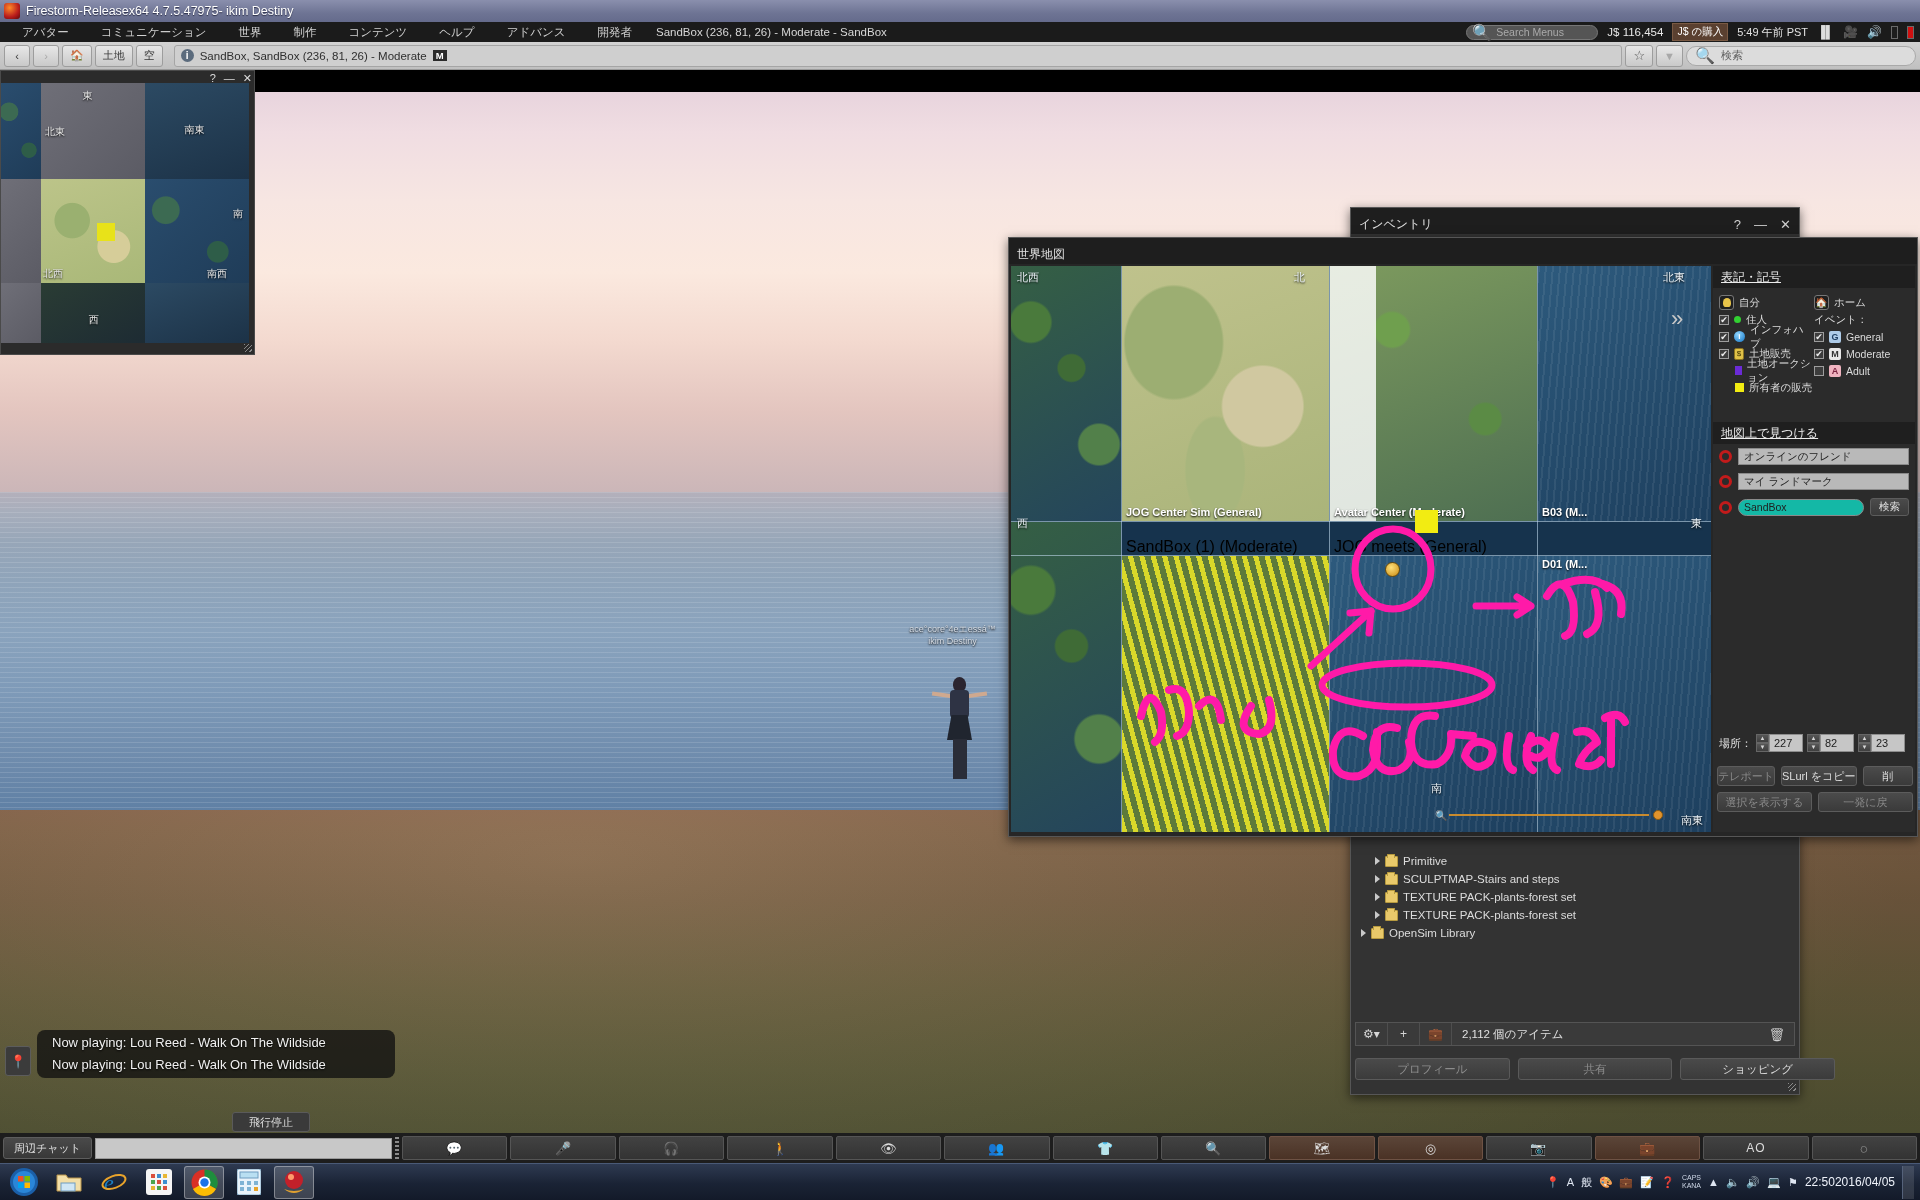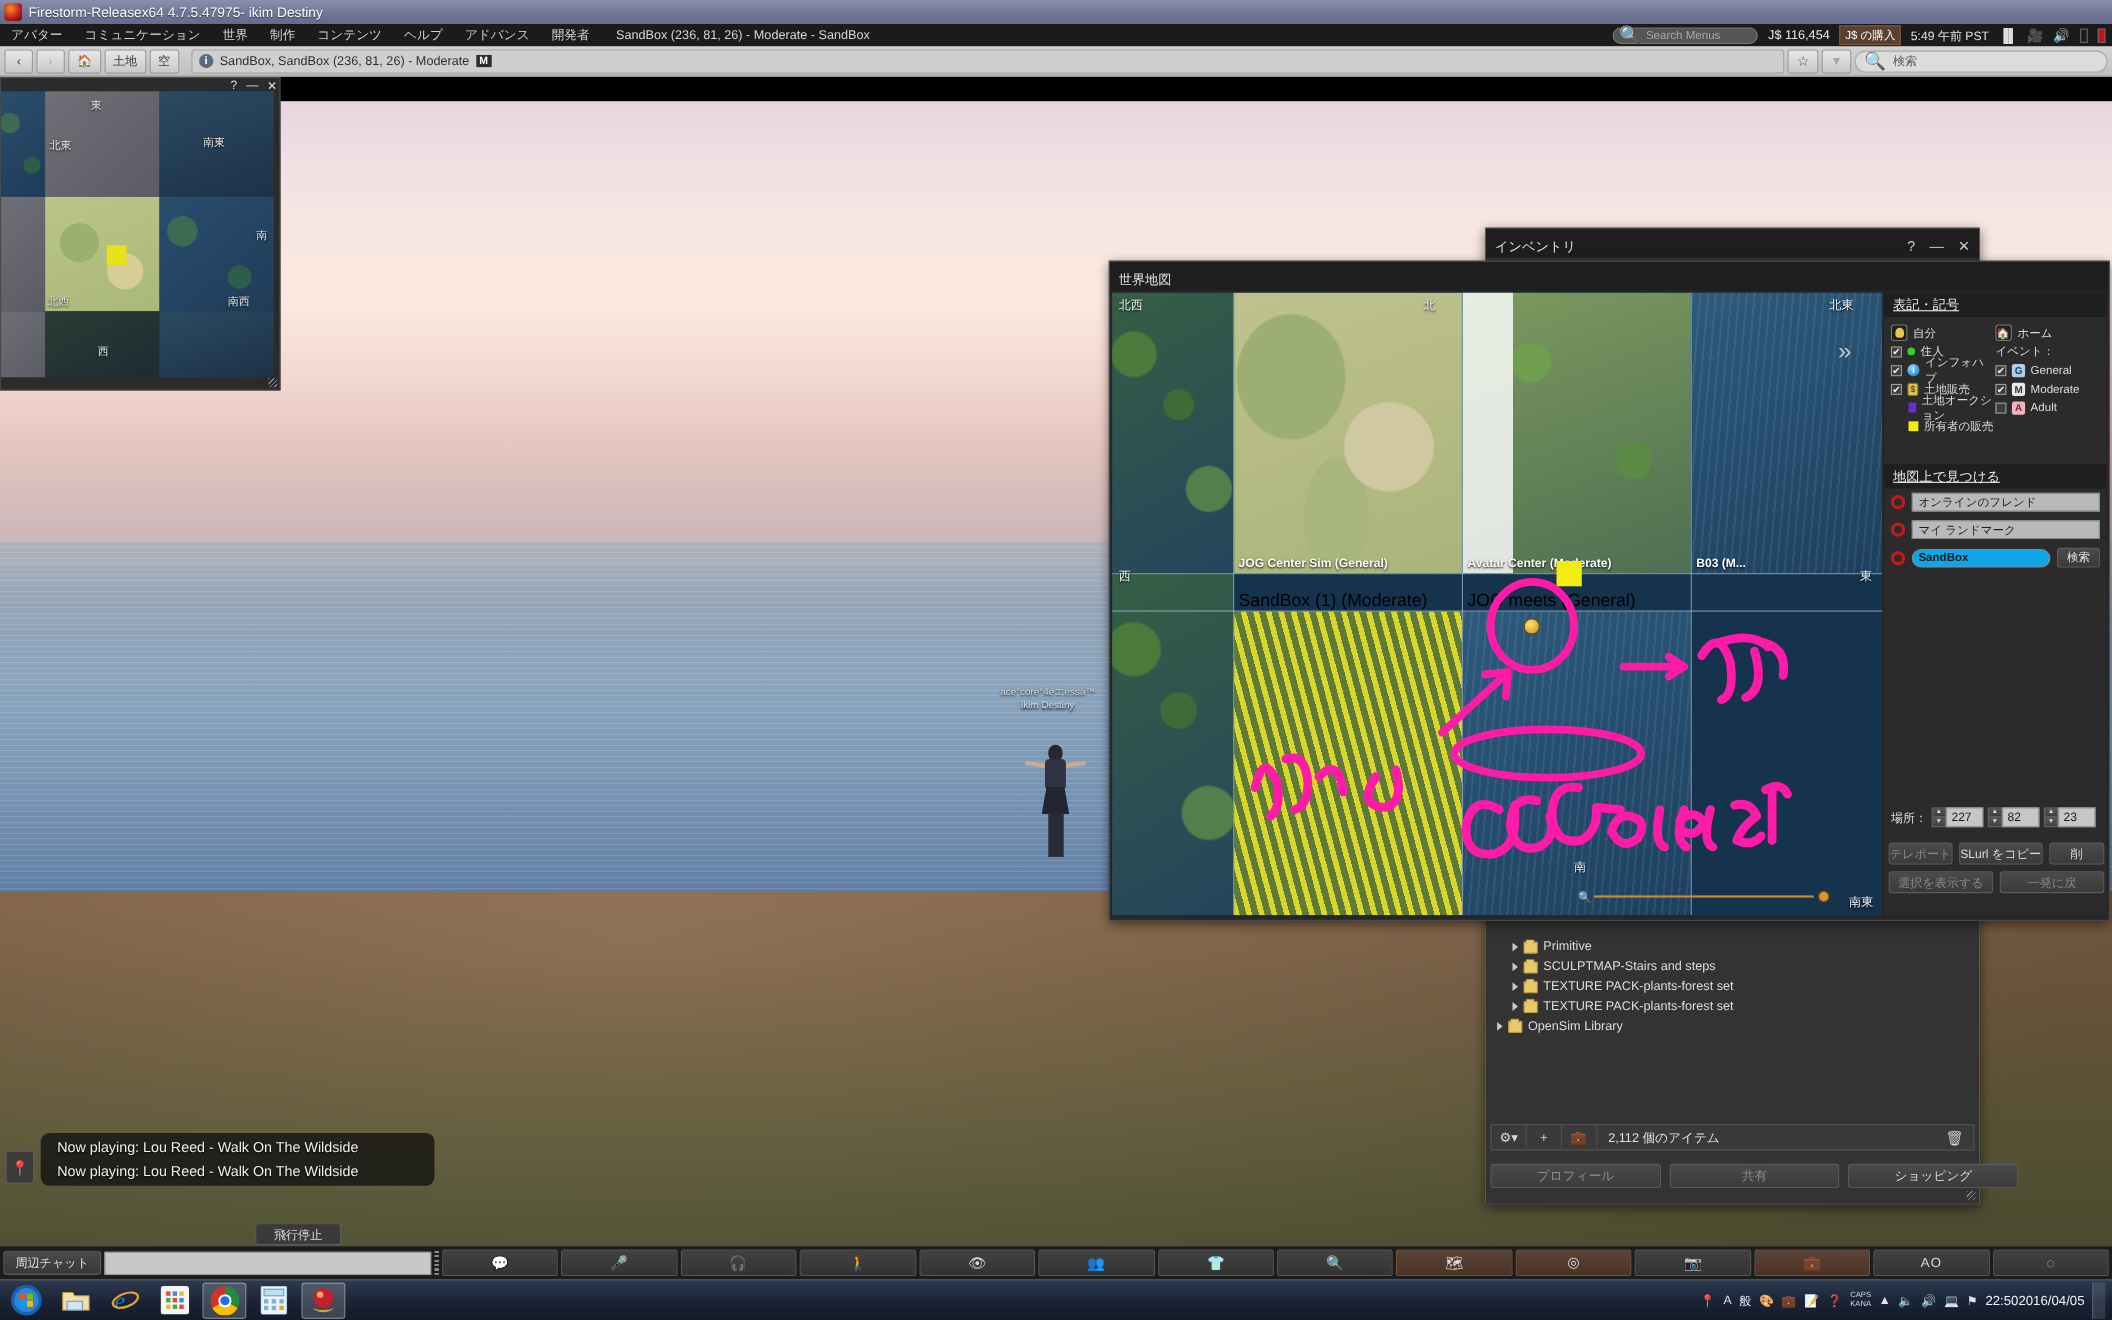--- a/index.html
+++ b/index.html
@@ -49,21 +49,21 @@
     background:linear-gradient(to bottom,#8a8fad,#6e7494 60%,#656b8c);
     display:flex; align-items:center; padding-left:4px; }
   #titlebar .ficon { width:16px;height:16px;border-radius:3px;
     background:radial-gradient(circle at 35% 30%,#ff8a2a,#b81b1b 60%,#5c0808);
     margin-right:6px; }
   #titlebar .ttext { color:#fff; font-size:12.5px; text-shadow:0 1px 1px #2a2d45; }
 
   
   #menubar { position:absolute; left:0; top:22px; width:1920px; height:20px;
     background:#1b1b1b; display:flex; align-items:center; }
-  #menubar .mi { color:#d2d2d2; font-size:11.5px; padding:0 10px; line-height:20px; white-space:nowrap;}
+  #menubar .mi { color:#d2d2d2; font-size:11.5px; padding:0 10px; line-height:20px; white-space:nowrap;margin-left:12px;}
   #menubar .loc { color:#d7d7d7; font-size:11.5px; padding-left:14px; white-space:nowrap;}
   #menubar .right { margin-left:auto; display:flex; align-items:center; gap:9px; padding-right:6px;}
   #searchmenus { width:132px; height:15px; border-radius:8px; background:#555;
      border:1px solid #777; display:flex; align-items:center; padding-left:5px; gap:4px;}
   #searchmenus .lbl{ color:#aaa; font-size:10.5px;}
   .tb-money{color:#e9e9e9;font-size:11.5px;}
   .tb-buy{background:#5a4030;color:#fff;font-size:10.5px;padding:1px 4px;border:1px solid #7a5a44;}
   .tb-time{color:#e2e2e2;font-size:11px;}
   .tb-glyph{color:#ddd;font-size:12px;}
   .tb-bar1{width:7px;height:13px;background:#1d1d1d;border:1px solid #6a6a6a;}
@@ -213,21 +213,21 @@
   .ico-info{width:11px;height:11px;border-radius:50%;background:radial-gradient(circle at 35% 30%,#8fd6ff,#1273c4);
     color:#fff;font-size:8px;display:flex;align-items:center;justify-content:center;font-weight:bold;}
   .ico-tag{width:10px;height:12px;background:#e0c148;border:1px solid #8a7320;border-radius:2px;
     color:#3a3000;font-size:8px;display:flex;align-items:center;justify-content:center;}
   .badge{width:12px;height:12px;font-size:9px;font-weight:bold;display:flex;align-items:center;
     justify-content:center;border-radius:2px;}
   .radio{width:13px;height:13px;border-radius:50%;border:3px solid #c21b1b;background:#2b2b2b;}
   .findrow{display:flex;align-items:center;gap:6px;padding:4px 6px;}
   .findinput{flex:1;height:17px;background:#b9b9b9;border:1px solid #8a8a8a;color:#1e1e1e;
     font-size:10.5px;display:flex;align-items:center;padding-left:5px;}
-  .findinput.round{border-radius:9px;background:#0ea5e9;font-weight:bold;}
+  .findinput.round{border-radius:9px;background:#14b8a6;}
   .findbtn{height:18px;padding:0 8px;background:linear-gradient(to bottom,#4b4b4b,#3a3a3a);
     border:1px solid #5c5c5c;border-radius:3px;color:#e0e0e0;font-size:10.5px;
     display:flex;align-items:center;}
   #wm-loc{position:absolute;left:0;bottom:76px;width:202px;height:26px;display:flex;align-items:center;
     gap:4px;padding-left:6px;}
   #wm-loc .lbl{color:#e0e0e0;font-size:11px;}
   .spin{display:flex;align-items:center;}
   .spin .arrows{display:flex;flex-direction:column;width:13px;}
   .spin .arrows div{height:9px;background:linear-gradient(to bottom,#565656,#3f3f3f);border:1px solid #666;
     color:#d7d7d7;font-size:6px;display:flex;align-items:center;justify-content:center;line-height:7px;}
@@ -456,20 +456,23 @@
       <div class="tile t-city" style="left:319px;top:0;width:207px;height:255px">
         <span class="tl" style="bottom:3px">Avatar Center (Moderate)</span>
       </div>
       <div class="tile t-water" style="left:527px;top:0;width:173px;height:255px">
         <span class="tl" style="bottom:3px">B03 (M...</span>
       </div>
 
       <div class="tile t-forest" style="left:0;top:256px;width:110px;height:310px"></div>
       <div class="tile t-yellowfield" style="left:111px;top:290px;width:207px;height:276px"></div>
       <div class="tile t-water" style="left:319px;top:290px;width:207px;height:276px"></div>
+      <div class="tile t-water" style="left:527px;top:290px;width:173px;height:276px">
+        <span class="tl" style="top:2px">D01 (M...</span>
+      </div>
       <span class="tl" style="position:absolute;left:115px;top:272px">SandBox (1) (Moderate)</span>
       <span class="tl" style="position:absolute;left:323px;top:272px">JOG meets (General)</span>
 
       <div class="wm-grid-v" style="left:110px"></div>
       <div class="wm-grid-v" style="left:318px"></div>
       <div class="wm-grid-v" style="left:526px"></div>
       <div class="wm-grid-h" style="top:255px"></div>
       <div class="wm-grid-h" style="top:289px"></div>
 
       <span class="wm-compass" style="left:6px;top:4px">北西</span>

